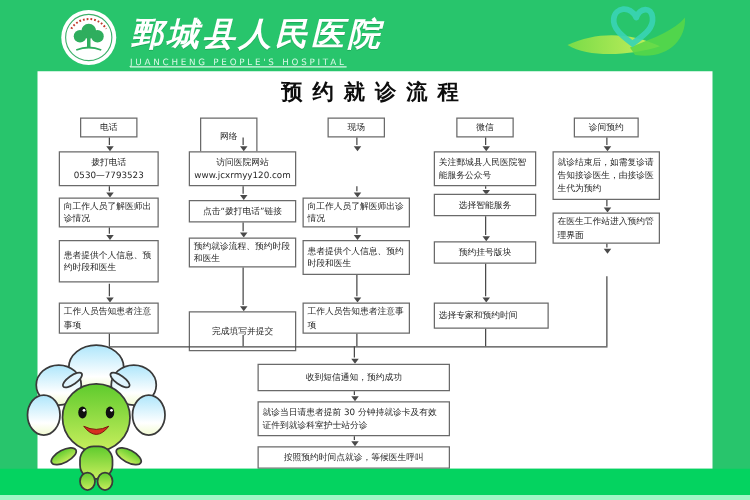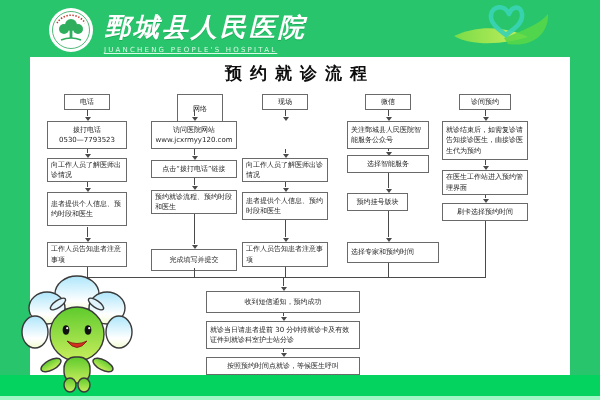--- a/index.html
+++ b/index.html
@@ -63,21 +63,21 @@
     <path d="M6 34 C30 23 56 24 80 35 C58 42 24 45 6 34 Z" fill="url(#sw)" opacity="0.95"></path>
     <path d="M56 36 C76 28 92 22 100 12 C101 30 86 46 60 42 Z" fill="#58d747" opacity="0.85"></path>
     <path d="M61 12 C56 2 44 4 43 13 C42 21 50 27 58 33 C67 26 75 21 74 12 C73 3 64 4 61 12" fill="none" stroke="#38d2b4" stroke-width="4.6" stroke-linecap="round" opacity="0.92"></path>
   </svg>
 </div>
 
 <div class="panel">
   <div class="ptitle">预约就诊流程</div>
 
   <div class="fbox c" style="left:34px;top:37px;width:46px;height:16px">电话</div>
-  <div class="fbox c" style="left:147px;top:37px;width:46px;height:30px">网络</div>
+  <div class="fbox c" style="left:130px;top:37px;width:46px;height:30px">网络</div>
   <div class="fbox c" style="left:232px;top:37px;width:46px;height:16px">现场</div>
   <div class="fbox c" style="left:335px;top:37px;width:46px;height:16px">微信</div>
   <div class="fbox c" style="left:429px;top:37px;width:52px;height:16px">诊间预约</div>
 
   <div class="varrow" style="left:57px;top:53px;height:6px"></div>
   <div class="varrow" style="left:164px;top:53px;height:6px"></div>
   <div class="varrow" style="left:255px;top:53px;height:6px"></div>
   <div class="varrow" style="left:358px;top:53px;height:6px"></div>
   <div class="varrow" style="left:455px;top:53px;height:6px"></div>
 
@@ -91,45 +91,44 @@
   <div class="fbox" style="left:17px;top:185px;width:80px;height:25px">工作人员告知患者注意事项</div>
   <div class="vline" style="left:57px;top:210px;height:10px"></div>
 
   <div class="fbox c pre" style="left:121px;top:64px;width:86px;height:28px">访问医院网站
 www.jcxrmyy120.com</div>
   <div class="varrow" style="left:164px;top:92px;height:6px"></div>
   <div class="fbox c" style="left:121px;top:103px;width:86px;height:18px">点击“拨打电话”链接</div>
   <div class="varrow" style="left:164px;top:121px;height:7px"></div>
   <div class="fbox" style="left:121px;top:133px;width:86px;height:24px">预约就诊流程、预约时段和医生</div>
   <div class="varrow" style="left:164px;top:157px;height:30px"></div>
-  <div class="fbox c" style="left:121px;top:192px;width:86px;height:22px">完成填写并提交</div>
+  <div class="fbox c" style="left:121px;top:192px;width:86px;height:32px">完成填写并提交</div>
   <div class="vline" style="left:164px;top:211px;height:9px"></div>
 
   <div class="varrow" style="left:255px;top:92px;height:4px"></div>
   <div class="fbox" style="left:212px;top:101px;width:86px;height:24px">向工作人员了解医师出诊情况</div>
   <div class="varrow" style="left:255px;top:125px;height:5px"></div>
   <div class="fbox" style="left:212px;top:135px;width:86px;height:28px">患者提供个人信息、预约时段和医生</div>
   <div class="varrow" style="left:255px;top:163px;height:17px"></div>
   <div class="fbox" style="left:212px;top:185px;width:86px;height:25px">工作人员告知患者注意事项</div>
   <div class="vline" style="left:255px;top:210px;height:10px"></div>
 
   <div class="fbox" style="left:317px;top:64px;width:82px;height:28px">关注鄄城县人民医院智能服务公众号</div>
   <div class="varrow" style="left:358px;top:92px;height:2px"></div>
   <div class="fbox c" style="left:317px;top:98px;width:82px;height:18px">选择智能服务</div>
   <div class="varrow" style="left:358px;top:116px;height:15px"></div>
-  <div class="fbox c" style="left:317px;top:136px;width:61px;height:18px">预约挂号版块</div>
+  <div class="fbox c" style="left:317px;top:136px;width:82px;height:18px">预约挂号版块</div>
   <div class="varrow" style="left:358px;top:154px;height:26px"></div>
   <div class="fbox" style="left:317px;top:185px;width:92px;height:21px">选择专家和预约时间</div>
   <div class="vline" style="left:358px;top:206px;height:14px"></div>
 
   <div class="fbox" style="left:412px;top:64px;width:86px;height:39px">就诊结束后，如需复诊请告知接诊医生，由接诊医生代为预约</div>
   <div class="varrow" style="left:455px;top:103px;height:5px"></div>
   <div class="fbox" style="left:412px;top:113px;width:86px;height:25px">在医生工作站进入预约管理界面</div>
   <div class="varrow" style="left:455px;top:138px;height:3px"></div>
-  <div class="fbox c" style="left:412px;top:146px;width:86px;height:18px">刷卡选择预约时间</div>
   <div class="vline" style="left:455px;top:164px;height:56px"></div>
 
   <div class="hline" style="left:57px;top:220px;width:399px"></div>
   <div class="varrow" style="left:253px;top:220px;height:9px"></div>
   <div class="fbox c" style="left:176px;top:234px;width:154px;height:22px">收到短信通知，预约成功</div>
   <div class="varrow" style="left:253px;top:256px;height:3px"></div>
   <div class="fbox" style="left:176px;top:264px;width:154px;height:28px">就诊当日请患者提前 30 分钟持就诊卡及有效证件到就诊科室护士站分诊</div>
   <div class="varrow" style="left:253px;top:292px;height:3px"></div>
   <div class="fbox c" style="left:176px;top:300px;width:154px;height:18px">按照预约时间点就诊，等候医生呼叫</div>
 </div>

